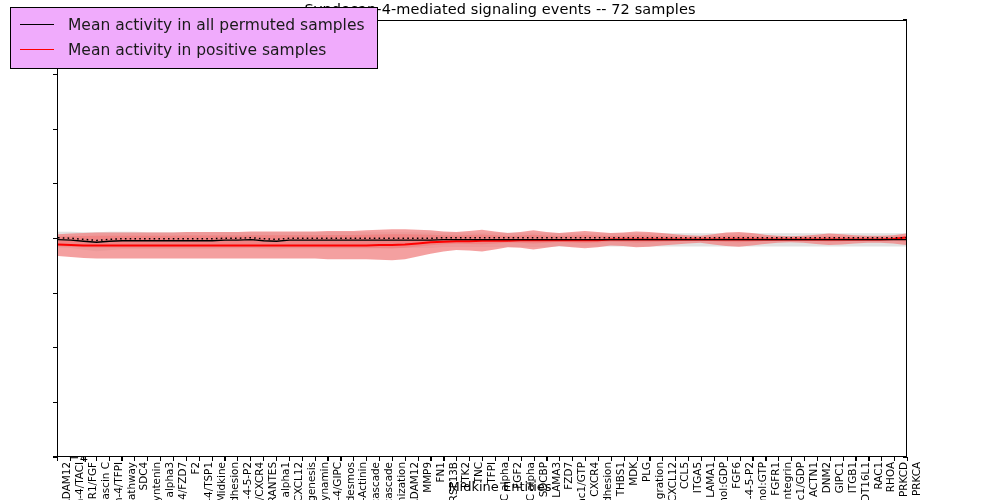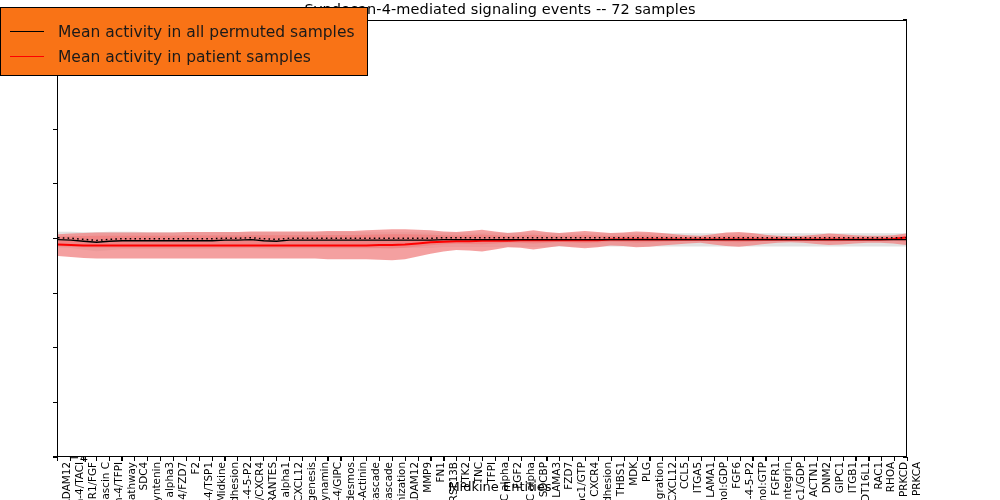--- a/index.html
+++ b/index.html
@@ -35,23 +35,23 @@
   .xlab{
     position:absolute;top:5px;
     font-size:10.4px;color:#000;white-space:nowrap;
     transform-origin:left top;
     transform:rotate(-90deg) translate(-100%,0);
     line-height:1;
   }
 
   
   #legend{
-    position:absolute;left:0;top:7px;
-    border:1.3px solid #000;background:#f97316;
-    padding:11px 12px 6px 9px;box-sizing:border-box;
+    position:absolute;left:10px;top:7px;
+    border:1.3px solid #000;background:#f0abfc;
+    padding:4px 12px 6px 9px;box-sizing:border-box;
   }
   .lgrow{display:flex;align-items:center;height:25px;}
   .lgline{width:34px;height:0;border-top:1.6px solid #000;margin-right:14px;}
   .lgline.red{border-top-color:#ff0000;}
   .lgtxt{font-size:15.5px;color:#1a1a1a;white-space:nowrap;}
 </style>
 </head>
 <body>
 
 <div id="stage">
@@ -103,21 +103,21 @@
     </div>
   </div>
 
   <div id="legend">
       <div class="lgrow">
         <span class="lgline"></span>
         <span class="lgtxt">Mean activity in all permuted samples</span>
       </div>
       <div class="lgrow">
         <span class="lgline red"></span>
-        <span class="lgtxt">Mean activity in patient samples</span>
+        <span class="lgtxt">Mean activity in positive samples</span>
       </div>
     </div>
 
   <div id="xticks">
       <div class="xt" style="left: 0px;"></div>
       <div class="xlab" style="left: 4.2px;">Syndecan-4/ADAM12</div>
       <div class="xt" style="left: 12.8788px;"></div>
       <div class="xlab" style="left: 17.0788px;">Syndecan-4/TACI</div>
       <div class="xt" style="left: 25.7576px;"></div>
       <div class="xlab" style="left: 29.9576px;">Syndecan-4/FGFR1/FGF</div>

